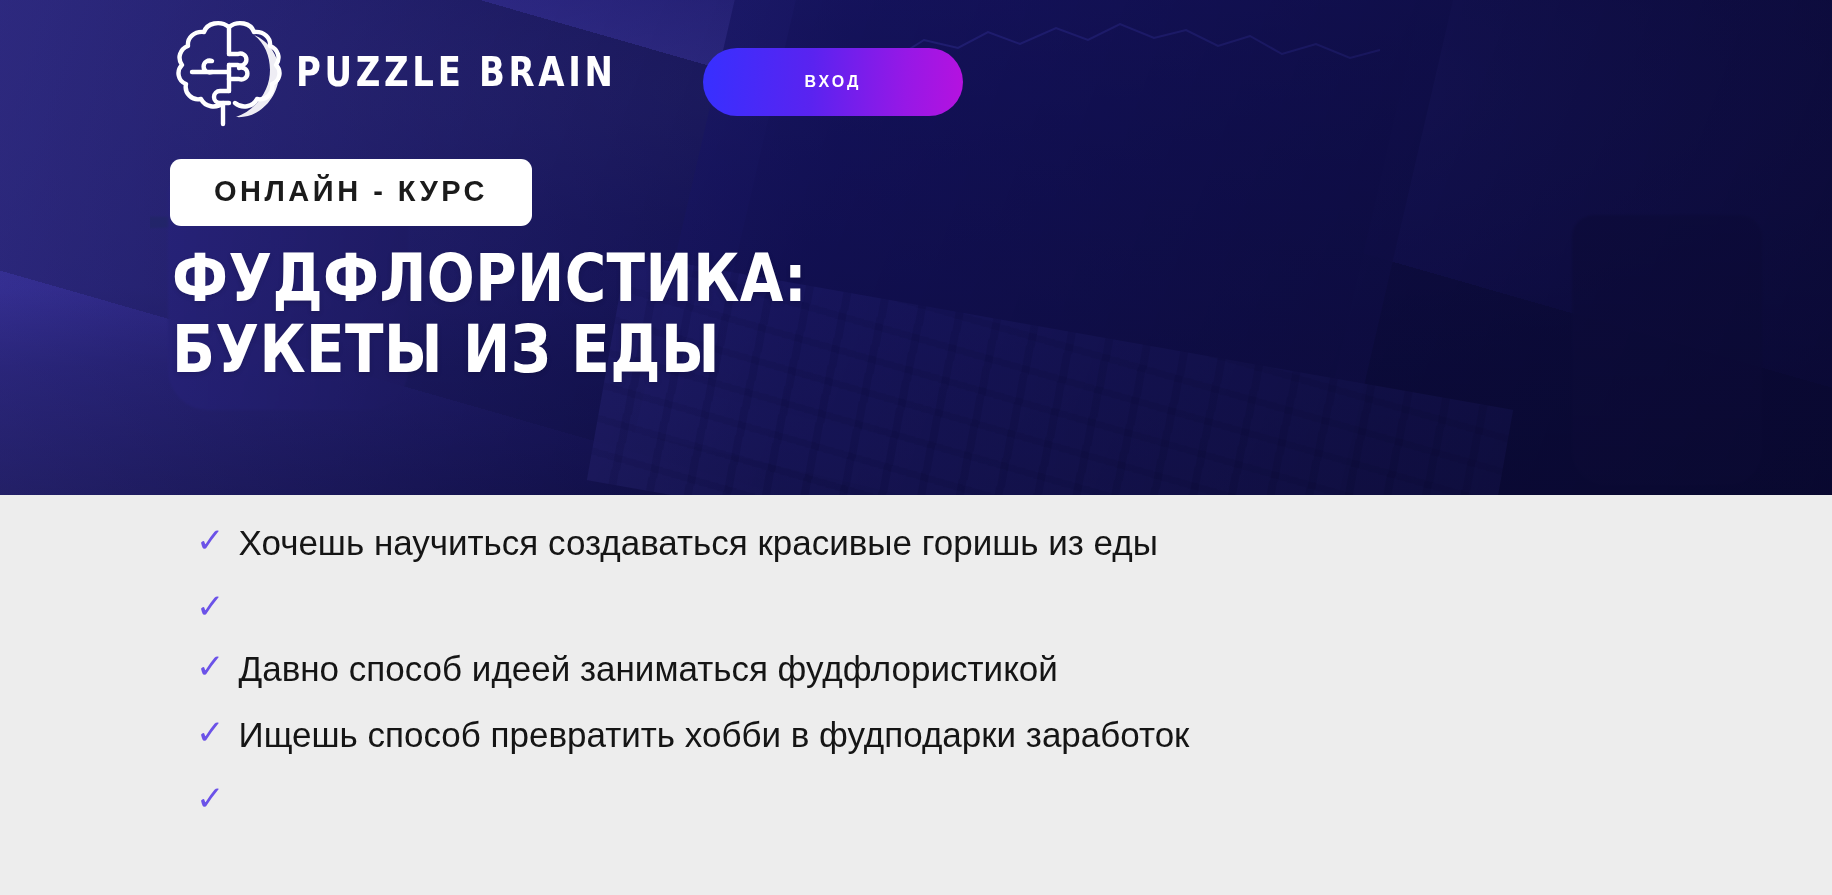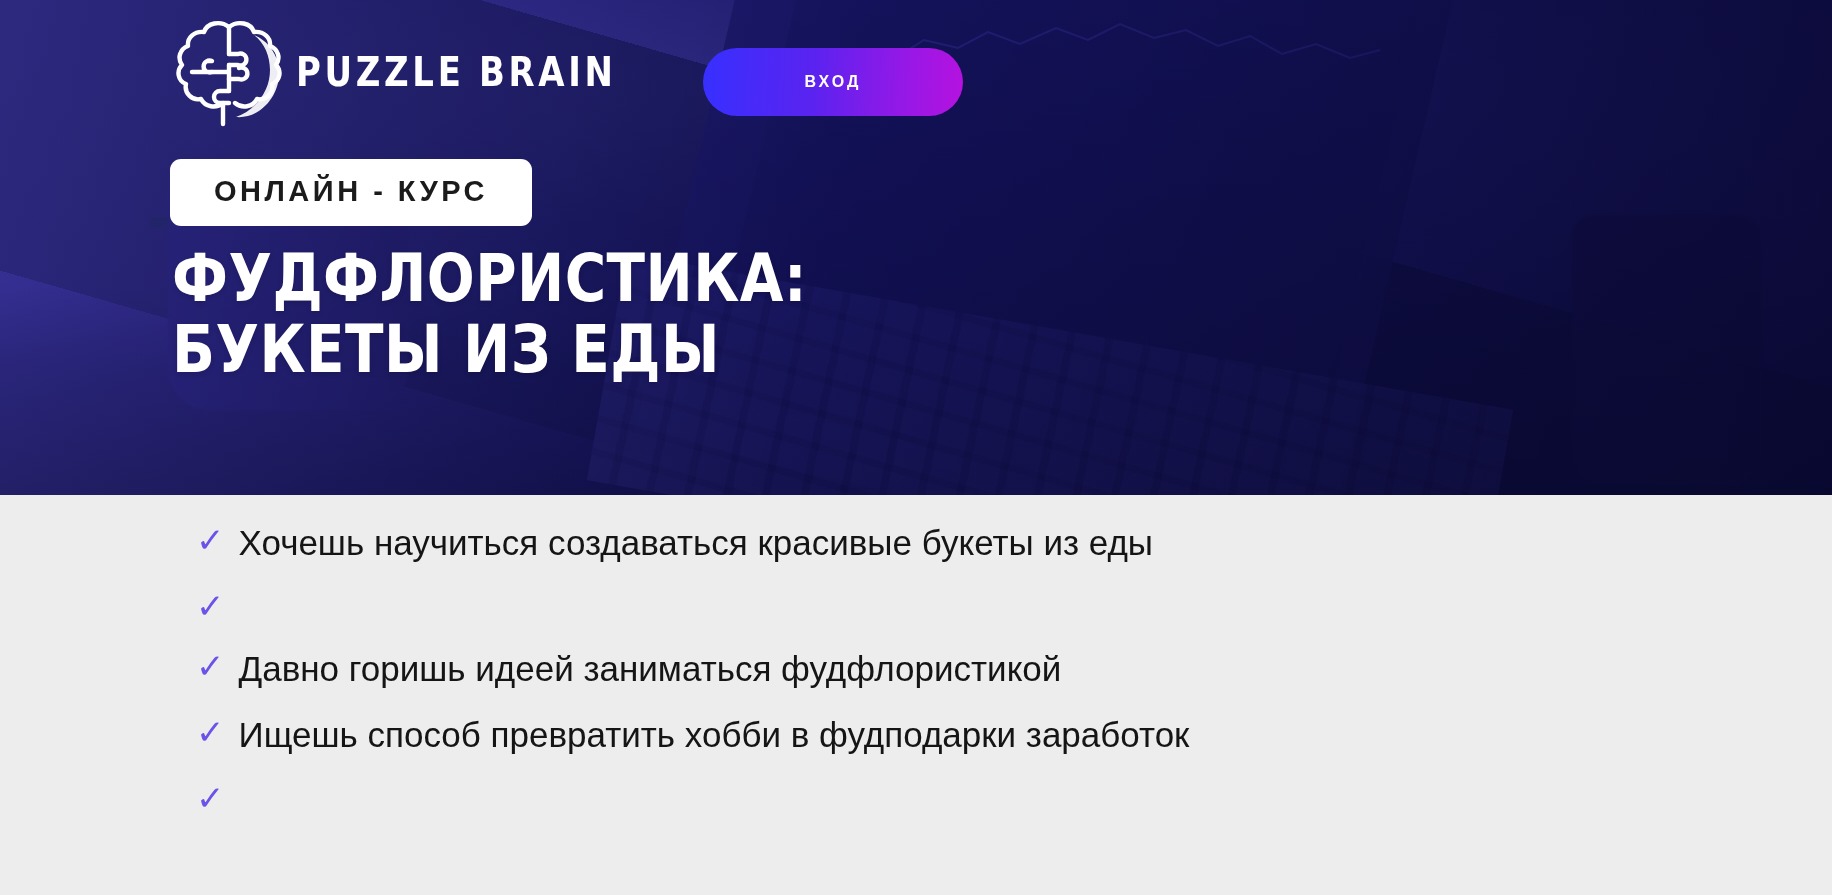--- a/index.html
+++ b/index.html
@@ -253,28 +253,28 @@
       <div>БУКЕТЫ ИЗ ЕДЫ</div>
     </h1>
 
   </div>
 </section>
 
 <section class="benefits">
   <ul class="bene-list">
     <li class="bene-item">
       <span class="bene-check">✓</span>
-      <span class="bene-text">Хочешь научиться создаваться красивые букеты из еды</span>
-    </li>
-    <li class="bene-item">
-      <span class="bene-check">✓</span>
-    </li>
-    <li class="bene-item">
-      <span class="bene-check">✓</span>
-      <span class="bene-text">Давно горишь идеей заниматься фудфлористикой</span>
+      <span class="bene-text">Хочешь научиться создаваться красивые горишь из еды</span>
+    </li>
+    <li class="bene-item">
+      <span class="bene-check">✓</span>
+    </li>
+    <li class="bene-item">
+      <span class="bene-check">✓</span>
+      <span class="bene-text">Давно способ идеей заниматься фудфлористикой</span>
     </li>
     <li class="bene-item">
       <span class="bene-check">✓</span>
       <span class="bene-text">Ищешь способ превратить хобби в фудподарки заработок</span>
     </li>
     <li class="bene-item">
       <span class="bene-check">✓</span>
     </li>
   </ul>
 </section>

